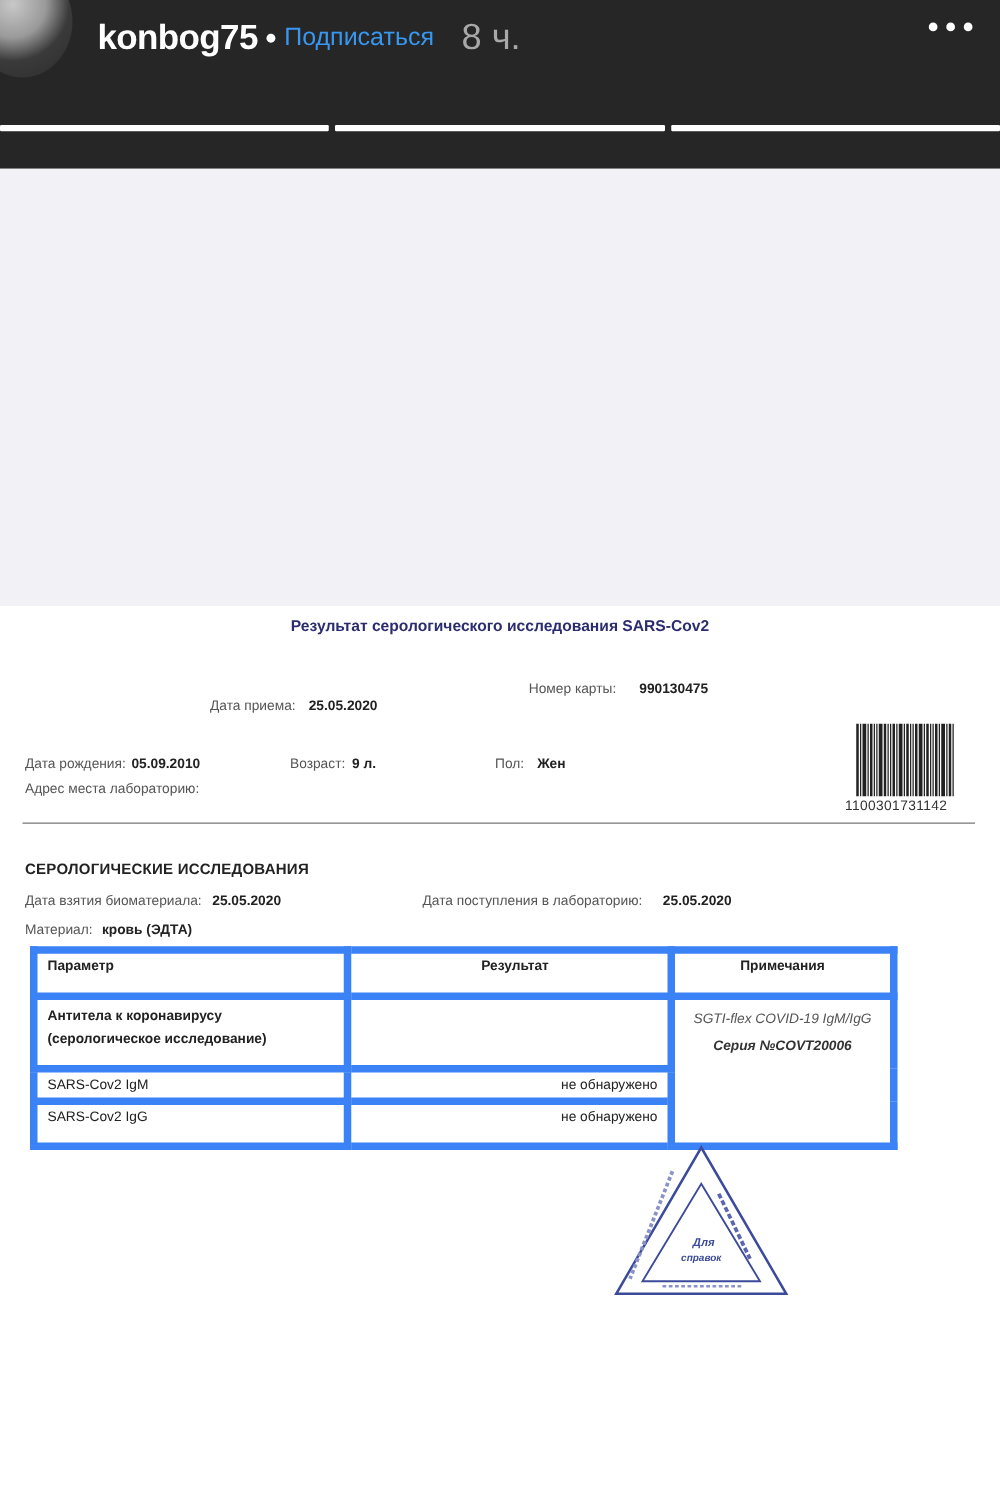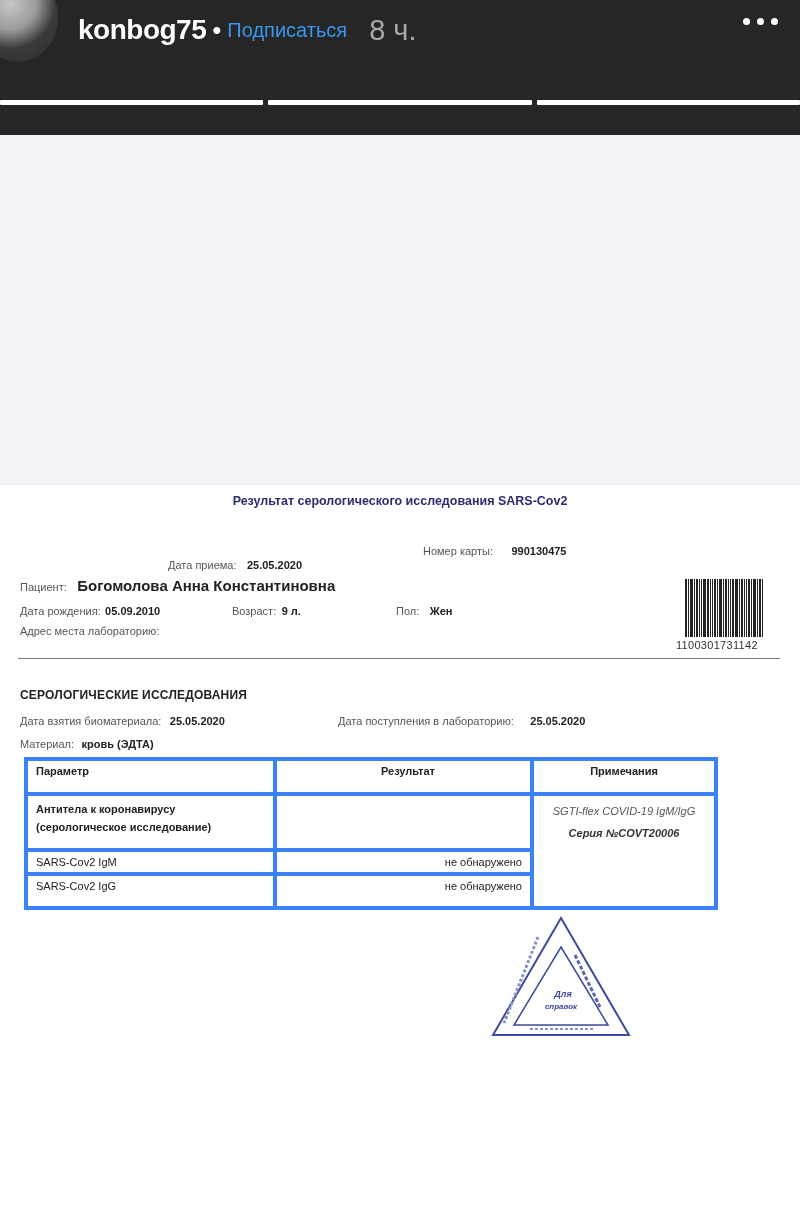--- a/index.html
+++ b/index.html
@@ -31,21 +31,21 @@
   .patient-name { font-weight:bold; font-size:15px; color:#222; }
 
   .barcode { position:absolute; left:685px; top:94px; width:100px; height:58px; display:flex; align-items:stretch; }
   .barcode i { display:block; background:#222; margin-right:1px; }
   .barcode-num { position:absolute; left:676px; top:154px; font-size:11px; color:#333; letter-spacing:0.3px; }
   .hr { position:absolute; left:18px; top:173px; width:762px; height:1px; background:#777; }
 
   .section-title { font-weight:bold; font-size:12px; color:#222; letter-spacing:0.2px; }
 
   table.results { position:absolute; left:24px; top:272px; width:694px; border-collapse:collapse; font-size:11px; }
-  table.results td, table.results th { border:4px solid #3b82f6; padding:4px 8px; vertical-align:top; }
+  table.results td, table.results th { border:6px solid #3b82f6; padding:4px 8px; vertical-align:top; }
   table.results th { font-weight:bold; text-align:center; height:23px; color:#222; }
   table.results th.left { text-align:left; }
   td.param-group { font-weight:bold; height:44px; line-height:18px; }
   td.center { text-align:right; }
   td.note { text-align:center; vertical-align:middle; font-style:italic; color:#555; line-height:22px; }
   .note-series { font-style:italic; font-weight:bold; color:#333; }
 
   .signed { position:absolute; left:24px; top:448px; font-size:11px; color:#333; }
   .stamp { position:absolute; left:490px; top:430px; width:142px; height:125px; }
 </style>
@@ -79,24 +79,20 @@
 
   <div class="abs" style="left:168px; top:70px;">
     <span class="lbl">Дата приема:</span>
     <span class="val" style="margin-left:6px;">25.05.2020</span>
   </div>
   <div class="abs" style="left:423px; top:56px;">
     <span class="lbl">Номер карты:</span>
     <span class="val" style="margin-left:14px;">990130475</span>
   </div>
 
-  <div class="abs" style="left:20px; top:92px;">
-    <span class="lbl">Пациент:</span>
-    <span class="patient-name" style="margin-left:6px;">Богомолова Анна Константиновна</span>
-  </div>
 
   <div class="abs" style="left:20px; top:116px;">
     <span class="lbl">Дата рождения:</span>
     <span class="val">05.09.2010</span>
   </div>
   <div class="abs" style="left:232px; top:116px;">
     <span class="lbl">Возраст:</span>
     <span class="val" style="margin-left:1px;">9 л.</span>
   </div>
   <div class="abs" style="left:396px; top:116px;">

